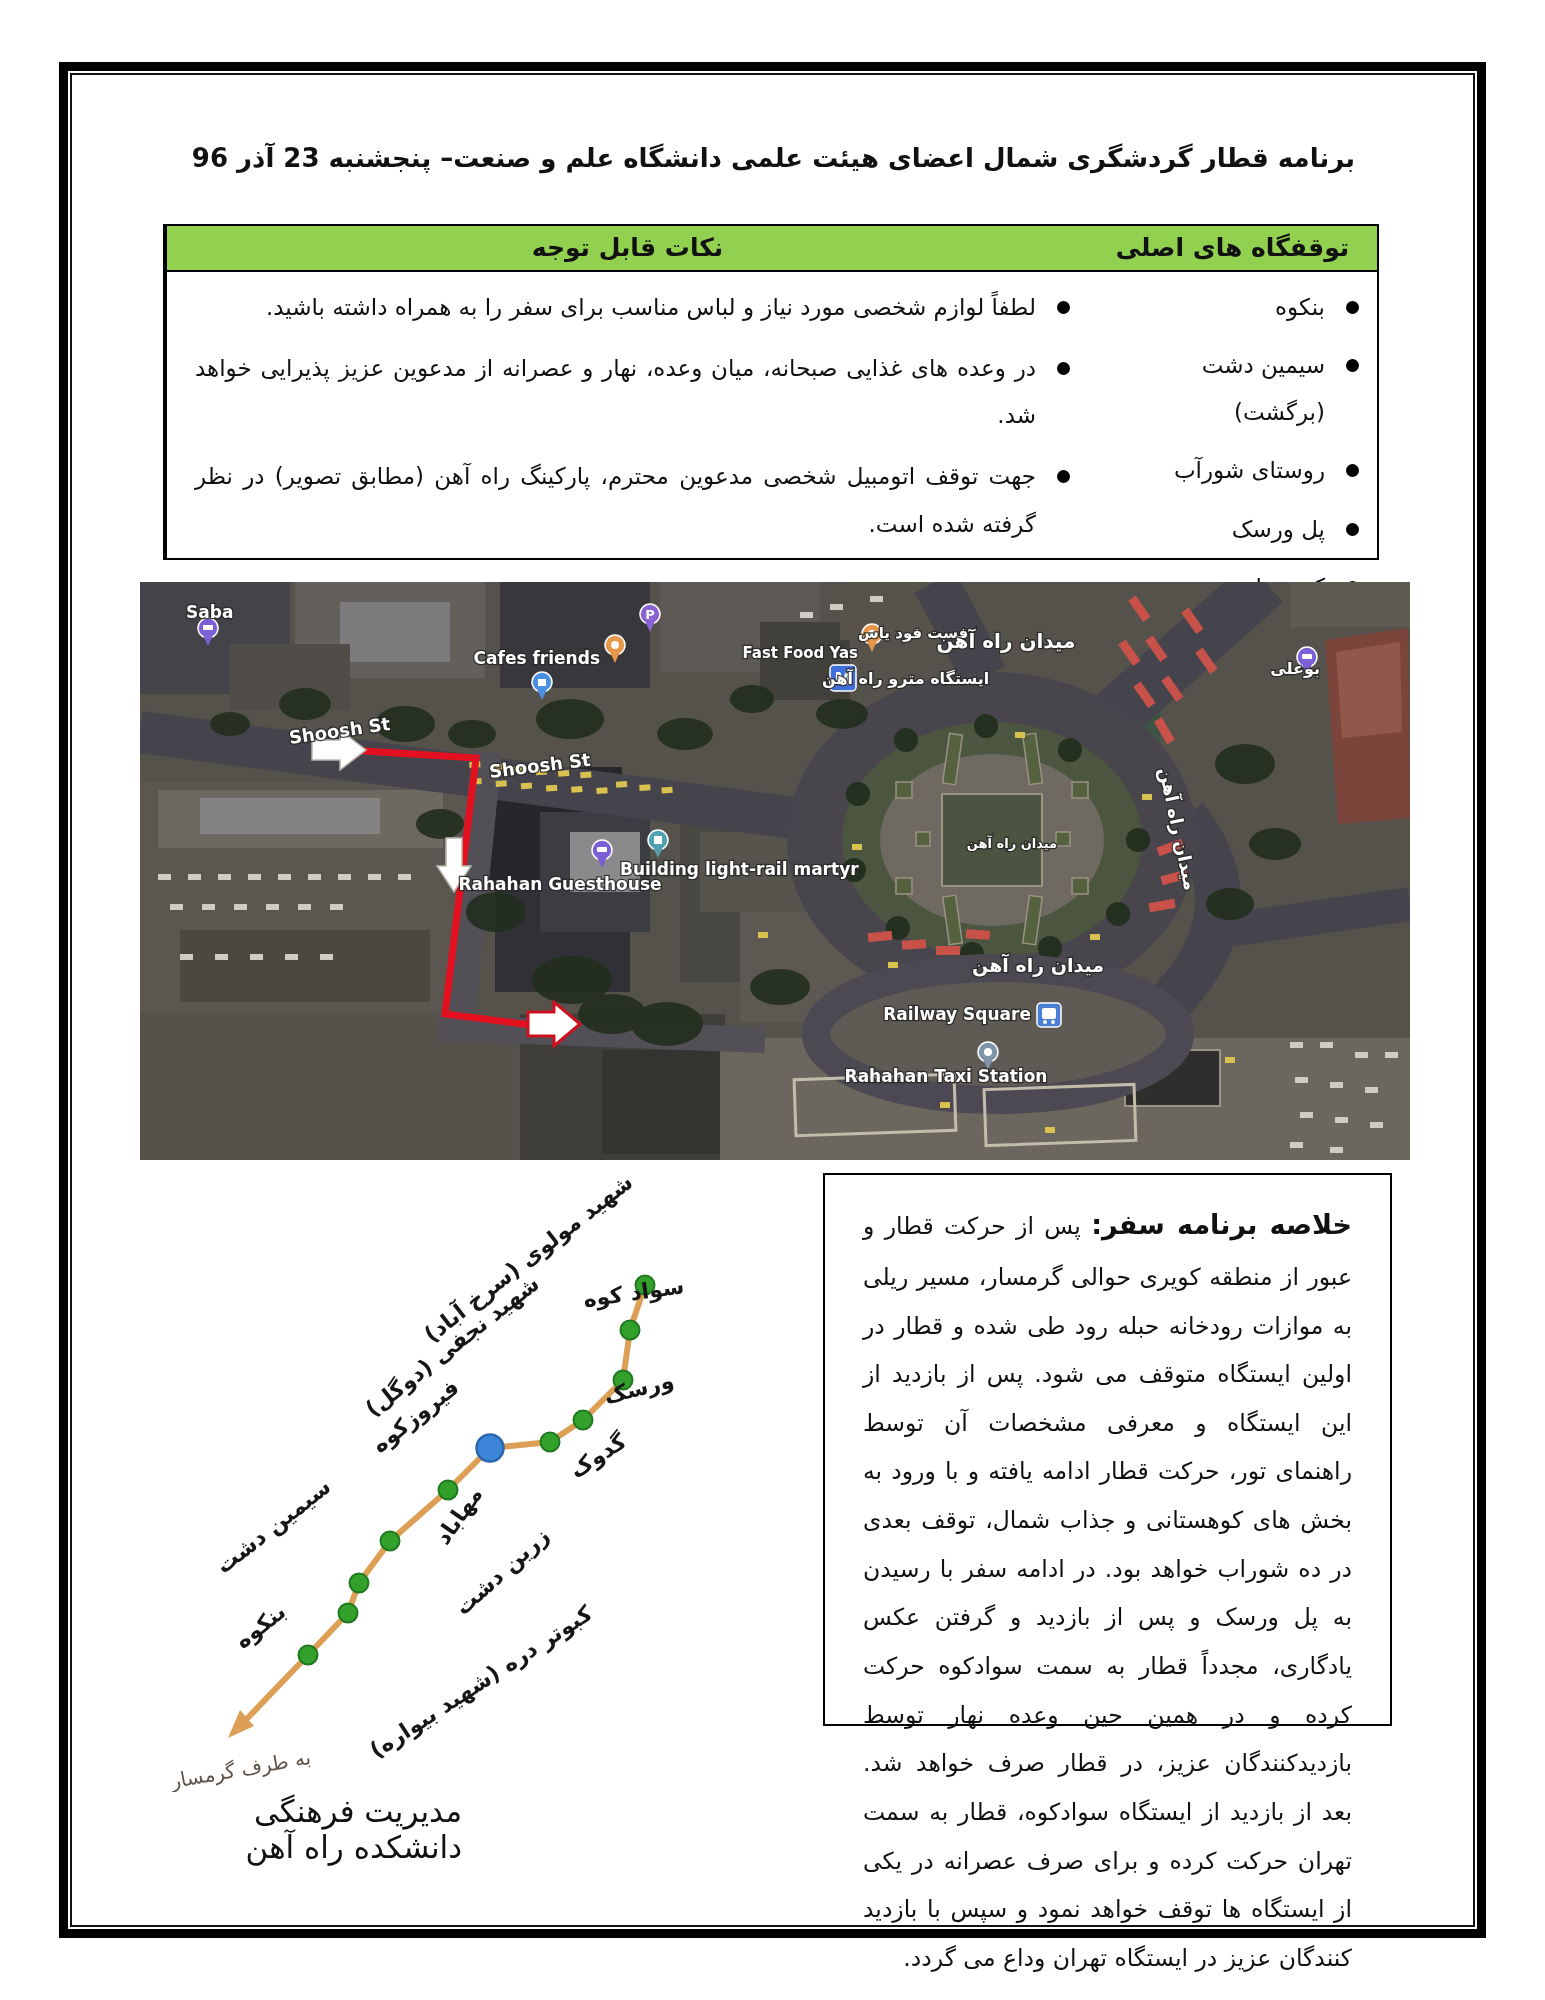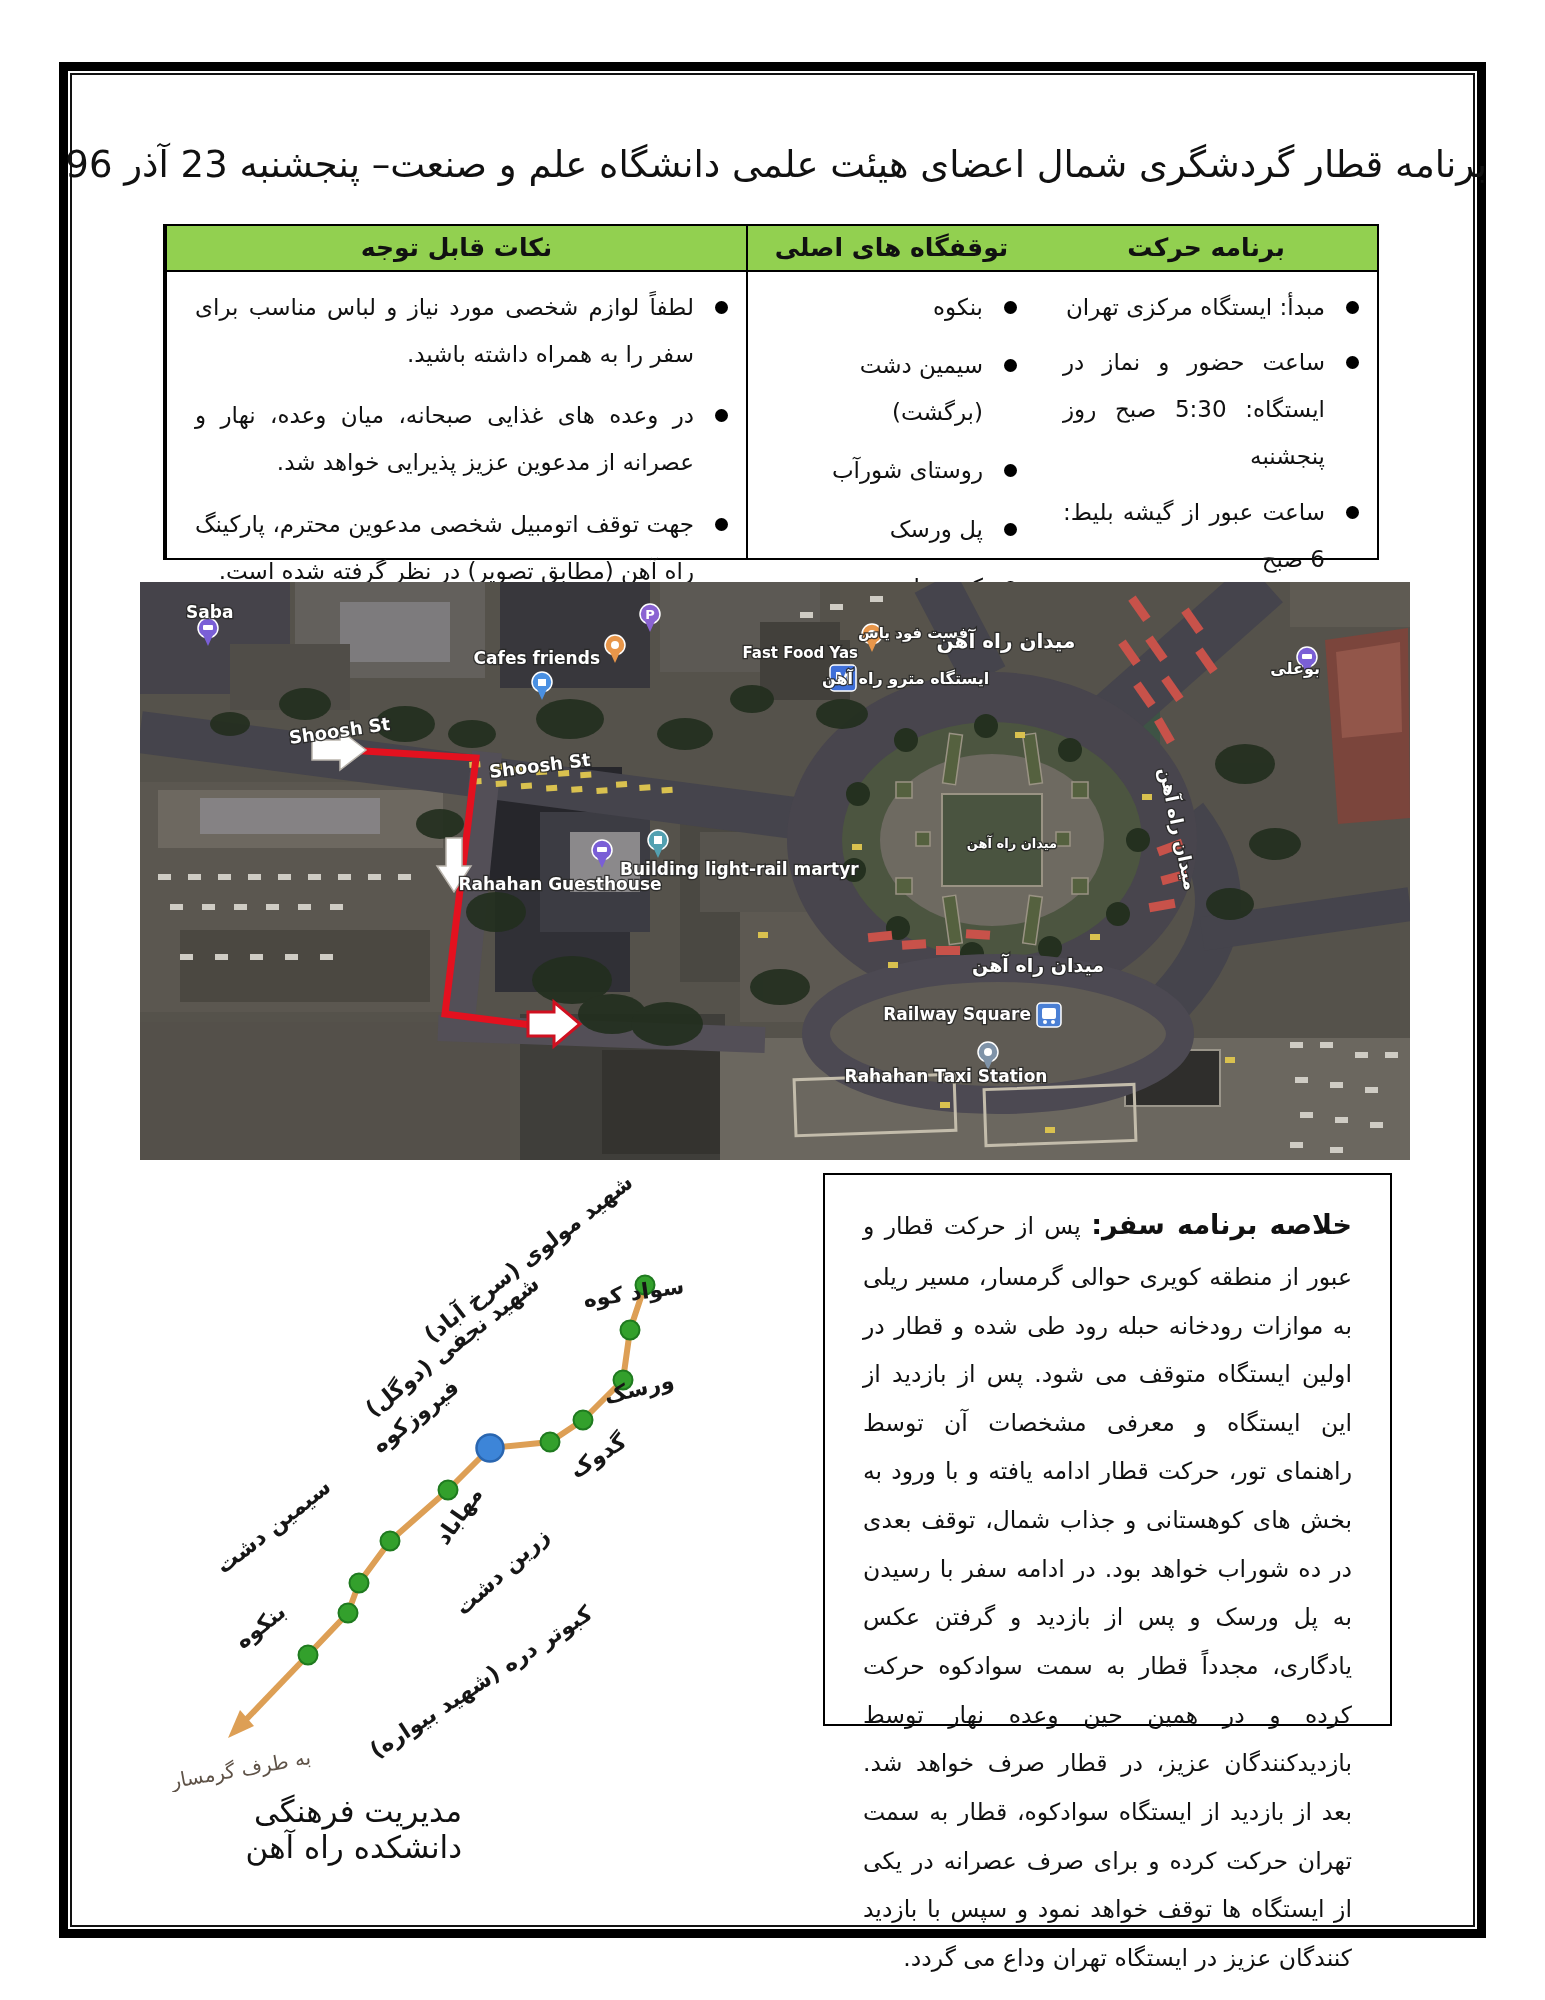--- a/index.html
+++ b/index.html
@@ -1,20 +1,20 @@
 <!DOCTYPE html>
 <html lang="fa"><head>
 <meta charset="utf-8">
 <style>
   html,body{margin:0;padding:0;background:#ffffff;}
   body{width:1545px;height:2000px;position:relative;font-family:"DejaVu Sans",sans-serif;color:#111;}
   .frame-outer{position:absolute;left:59px;top:62px;width:1409px;height:1858px;border:9px solid #000;}
   .frame-inner{position:absolute;inset:2px;border:2px solid #121212;}
-  .title{position:absolute;left:60px;top:143px;width:1427px;direction:rtl;
-         font-size:37px;font-weight:normal;letter-spacing:-0.5px;}
+  .title{position:absolute;left:60px;top:143px;width:1427px;text-align:center;direction:rtl;
+         font-size:26px;font-weight:bold;letter-spacing:-0.5px;}
   
   .itable{position:absolute;left:163px;top:224px;width:1216px;height:336px;display:flex;direction:rtl;
           border:2px solid #000;background:#fff;box-sizing:border-box;}
   .col{box-sizing:border-box;height:100%;}
   .col + .col{border-left:2px solid #000;}
   .col-schedule{width:342px;}
   .col-stops{width:289px;}
   .col-notes{width:583px;flex:1;}
   .th{background:#92D050;border-bottom:2px solid #000000;height:44px;line-height:44px;text-align:center;
       font-weight:bold;font-size:25px;}
@@ -41,30 +41,20 @@
 </head>
 <body>
 
 <div class="frame-outer">
     <div class="frame-inner"></div>
   </div>
 
 <div class="title">برنامه قطار گردشگری شمال اعضای هیئت علمی دانشگاه علم و صنعت– پنجشنبه 23 آذر 96</div>
 
 <div class="itable">
-  <div class="col col-schedule">
-    <div class="th">برنامه حرکت</div>
-    <ul>
-      <li>مبدأ: ایستگاه مرکزی تهران</li>
-      <li>ساعت حضور و نماز در ایستگاه: 5:30 صبح روز پنجشنبه</li>
-      <li>ساعت عبور از گیشه بلیط: 6 صبح</li>
-      <li>ساعت حرکت قطار: 6:30 صبح</li>
-      <li>مدت زمان سفر: 16 ساعت</li>
-    </ul>
-  </div>
   <div class="col col-stops">
     <div class="th">توقفگاه های اصلی</div>
     <ul>
       <li>بنکوه</li>
       <li>سیمین دشت (برگشت)</li>
       <li>روستای شورآب</li>
       <li>پل ورسک</li>
       <li>کوهستانی</li>
     </ul>
   </div>

